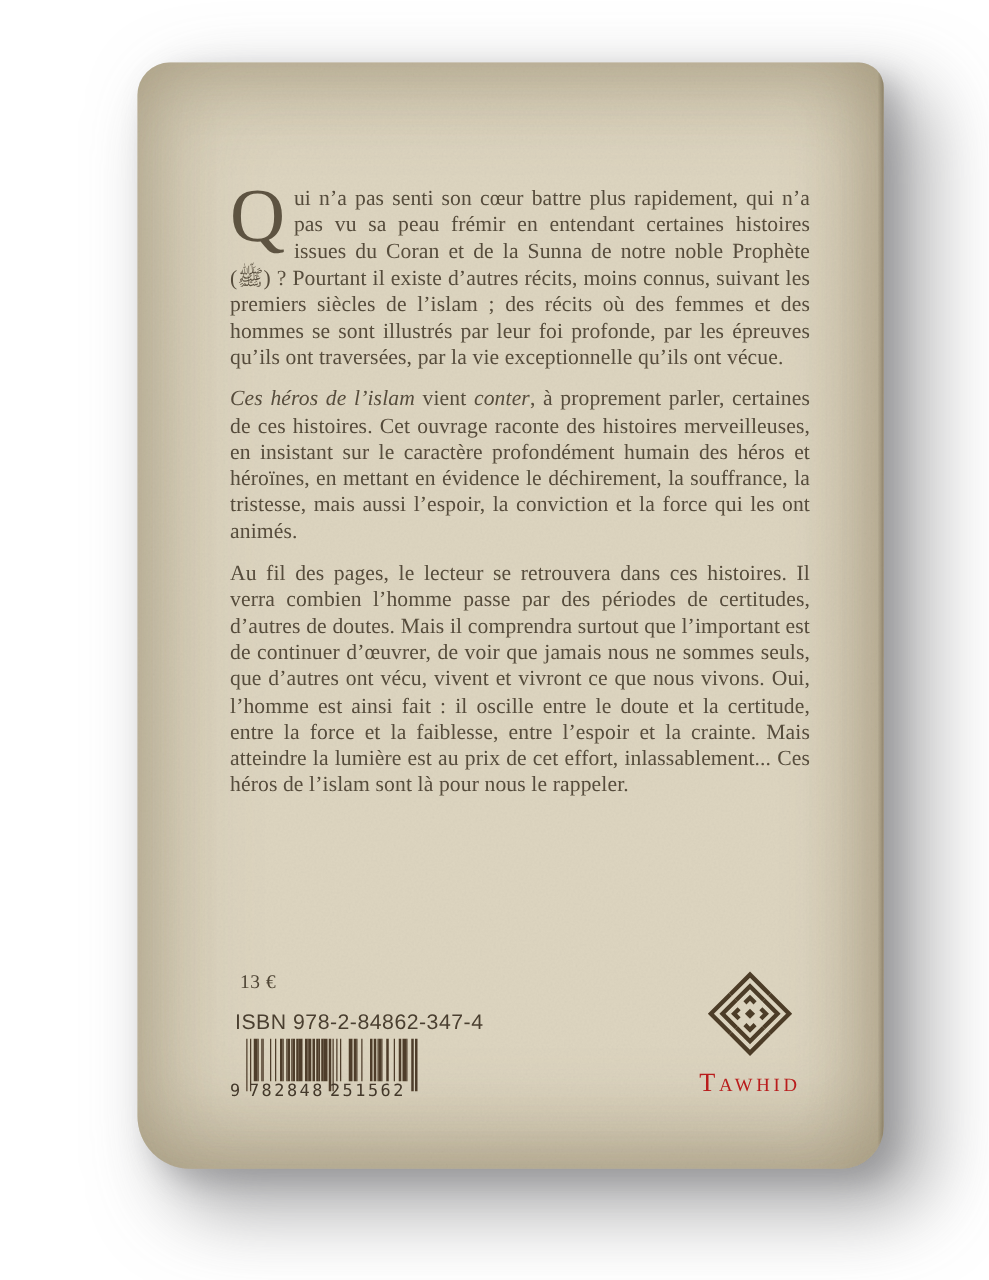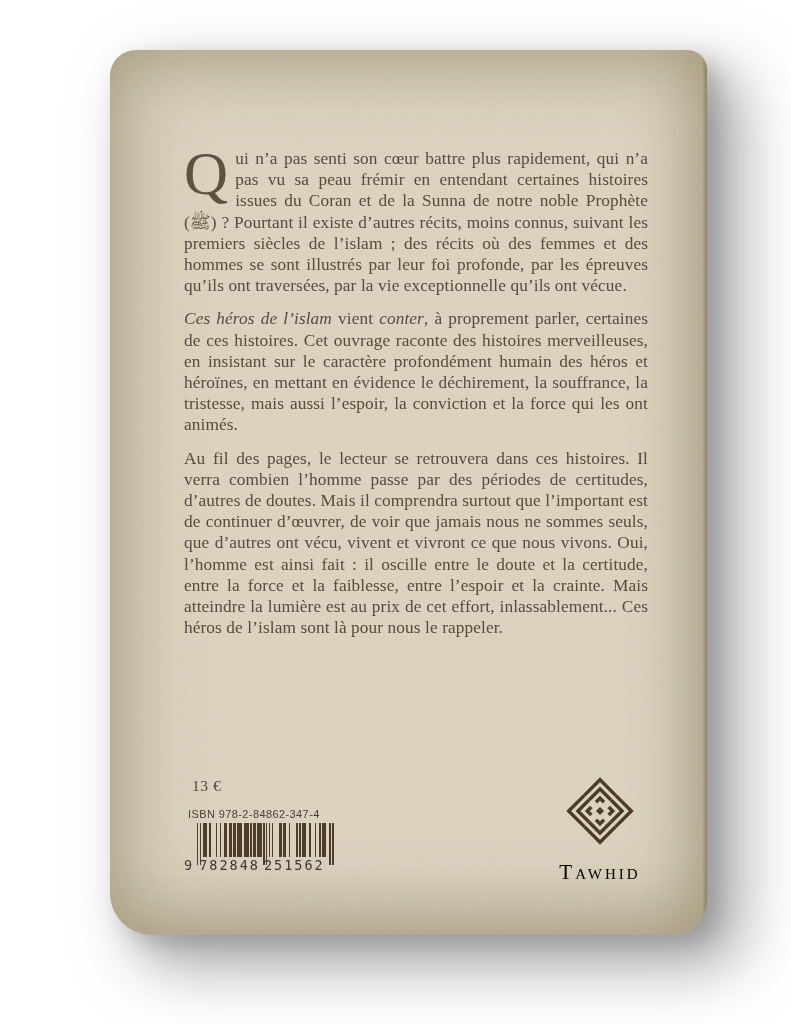--- a/index.html
+++ b/index.html
@@ -73,21 +73,21 @@
     left: 82px; top: 727px;
     font-size: 15.5px;
     color: #4f4535;
     letter-spacing: 0.5px;
   }
 
   
   .isbn-block { position: absolute; left: 74px; top: 758px; }
   .isbn-label {
     font-family: "Liberation Sans", sans-serif;
-    font-size: 11px;
+    font-size: 17px;
     color: #4a3f30;
     letter-spacing: 0.4px;
     margin-left: 4px;
     margin-bottom: 3px;
   }
   .barcode { position: relative; width: 160px; }
   .barcode-bars {
     display: flex;
     align-items: flex-start;
     margin-left: 13px;
@@ -110,25 +110,25 @@
 
   
   .publisher {
     position: absolute;
     left: 400px; top: 720px;
     width: 180px;
     text-align: center;
   }
   .kufic-svg { display: block; margin: 0 auto; }
   .publisher-name {
-    margin-top: 8px;
+    margin-top: 2px;
     font-variant: small-caps;
     font-size: 21px;
     letter-spacing: 3px;
-    color: #000000;
+    color: #b91c1c;
   }
 </style>
 </head>
 <body>
 
 <div class="scene">
   <div class="book">
 
     <svg class="texture-overlay" xmlns="http://www.w3.org/2000/svg">
       <filter id="grain">

